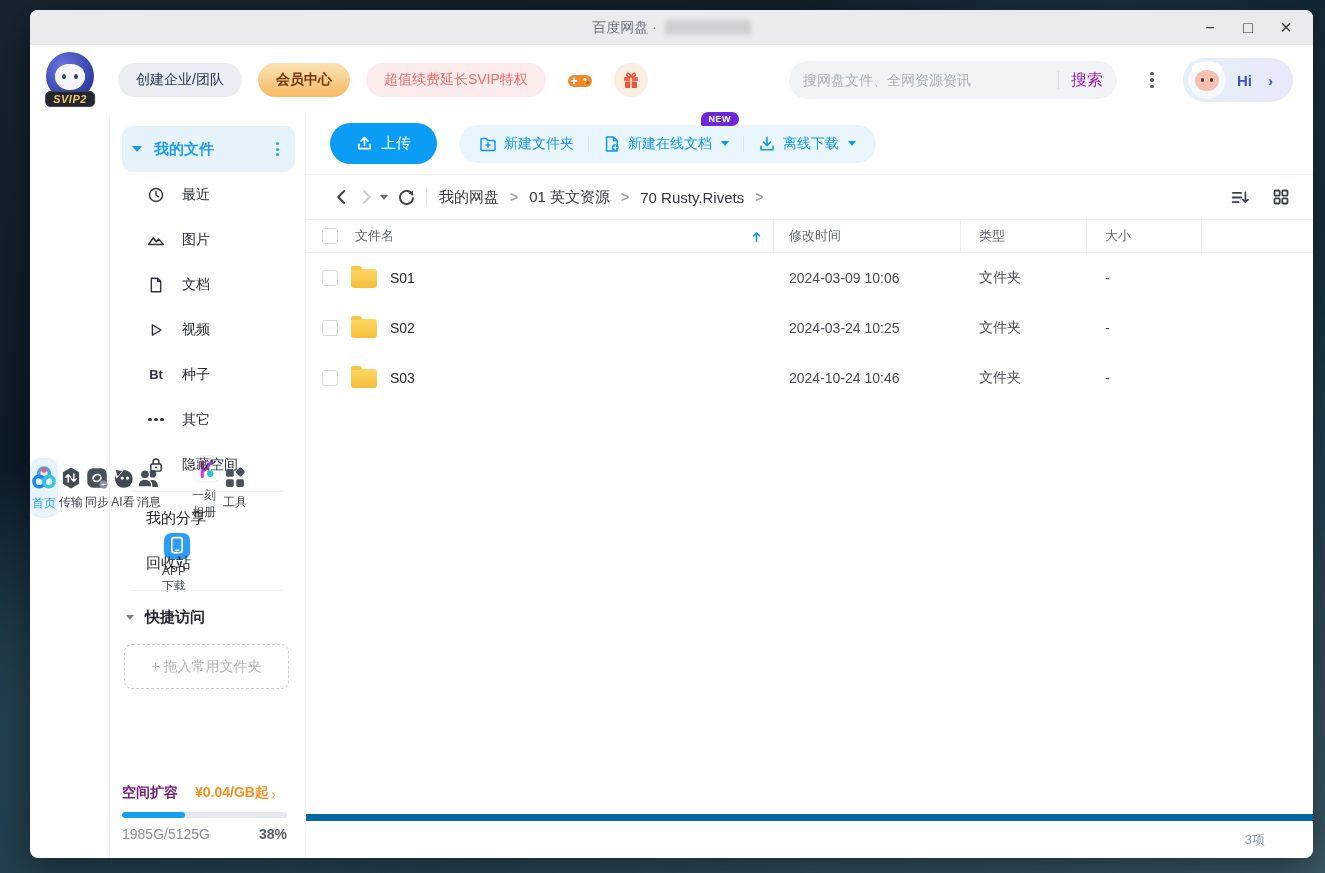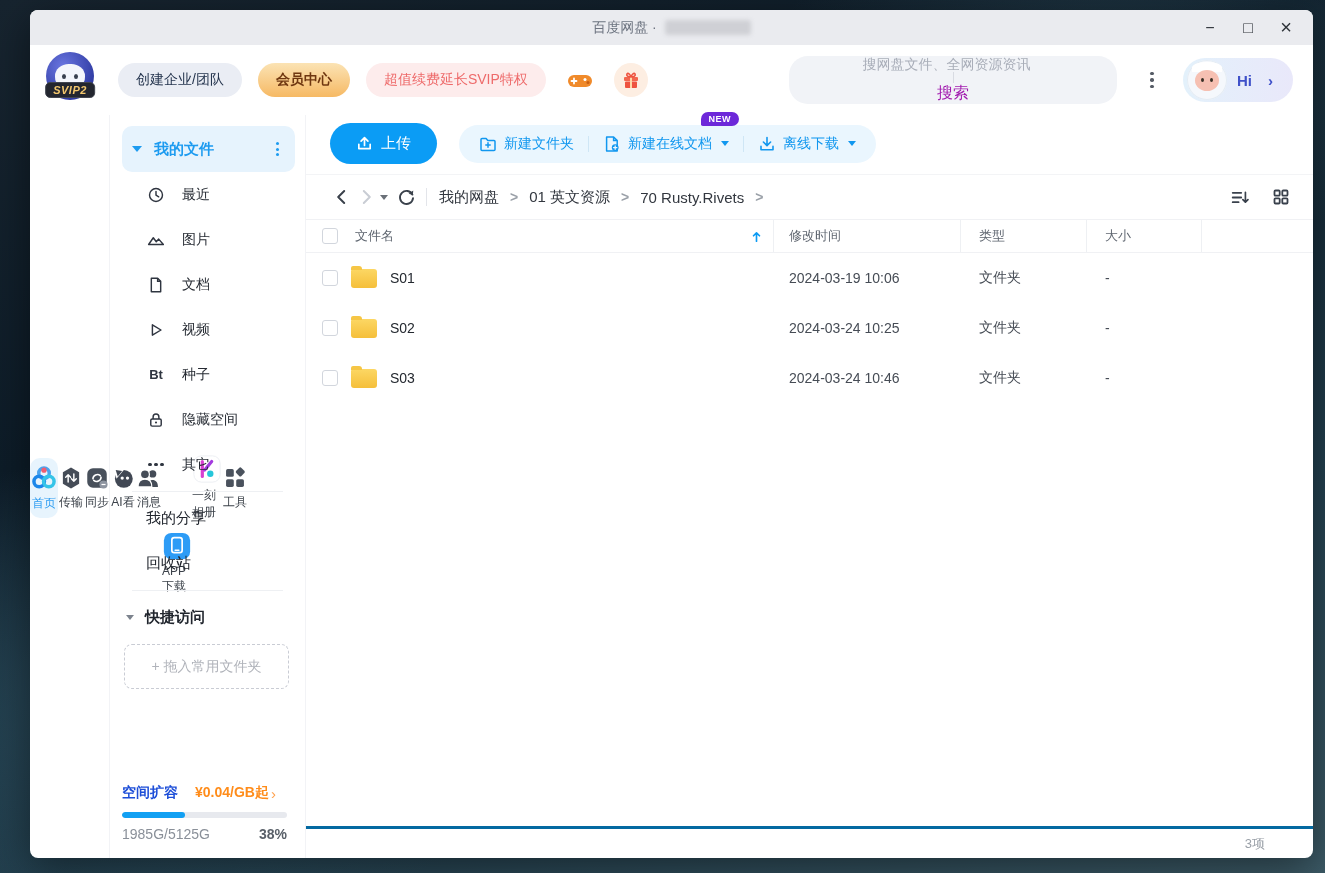--- a/index.html
+++ b/index.html
@@ -24,30 +24,30 @@
   .win-controls { margin-left:auto; display:flex; align-items:center; gap:8px; padding-right:12px; z-index:2; }
   .win-btn { width:30px; height:26px; display:flex; align-items:center; justify-content:center; font-size:16px; color:#2e3339; cursor:default; }
   
   .header { height:70px; background:#fff; display:flex; align-items:center; padding:0 20px 0 8px; flex:0 0 auto; }
   .logo-wrap { position:relative; width:64px; height:60px; display:flex; justify-content:center; }
   .logo-circle { width:48px; height:48px; border-radius:50%; margin-top:2px;
     background:radial-gradient(circle at 35% 30%,#6a76e0,#2e3aa2 75%); position:relative; overflow:hidden; }
   .logo-face { position:absolute; left:9px; top:12px; width:30px; height:26px; background:#f4f6fb; border-radius:46% 46% 50% 50%; }
   .logo-face::before, .logo-face::after { content:""; position:absolute; top:10px; width:4px; height:5px; border-radius:50%; background:#39404e; }
   .logo-face::before { left:7px; } .logo-face::after { right:7px; }
-  .logo-badge { position:absolute; bottom:12px; left:50%; transform:translateX(-50%);
+  .logo-badge { position:absolute; bottom:3px; left:50%; transform:translateX(-50%);
     background:#23262f; border:1px solid #41454f; color:#f3c76d; font-size:11px; font-weight:bold; font-style:italic;
     border-radius:5px; padding:1px 7px; letter-spacing:.5px; }
   .pill { height:34px; border-radius:17px; display:flex; align-items:center; padding:0 18px; font-size:14px; margin-left:16px; cursor:pointer; white-space:nowrap; }
   .pill-team { background:#eaedf4; color:#24344d; }
   .pill-member { background:linear-gradient(180deg,#fbe3b4,#f6b964); color:#6f3710; font-weight:bold; }
   .pill-svip { background:#fdecec; color:#ee6a6a; }
   .hd-icon { margin-left:20px; cursor:pointer; display:flex; align-items:center; justify-content:center; }
   .gift-bg { width:34px; height:34px; border-radius:50%; background:#fdeee2; display:flex; align-items:center; justify-content:center; }
-  .search-box { margin-left:auto; width:328px; height:48px; background:#f1f3f7; border-radius:19px; display:flex; align-items:center; padding:0 14px;flex-direction:column; }
+  .search-box { margin-left:auto; width:328px; height:38px; background:#f1f3f7; border-radius:19px; display:flex; align-items:center; padding:0 14px; }
   .search-input { flex:1; border:none; outline:none; background:transparent; font-size:14px; color:#394150; font-family:inherit; }
   .search-input::placeholder { color:#a9aeb9; }
   .search-divider { width:1px; height:18px; background:#d8dbe2; margin:0 12px; }
   .search-btn { font-size:16px; color:#a21caf; cursor:pointer; white-space:nowrap; }
   .kebab { margin-left:22px; width:26px; height:34px; display:flex; flex-direction:column; align-items:center; justify-content:center; gap:3px; cursor:pointer; }
   .kebab i { width:3.5px; height:3.5px; border-radius:50%; background:#565c66; }
   .avatar-pill { margin-left:18px; width:110px; height:44px; border-radius:22px; display:flex; align-items:center; cursor:pointer;
     background:linear-gradient(90deg,#e3f1fb,#e9e8fa); }
   .avatar-head { width:40px; height:40px; margin-left:4px; border-radius:50%; background:#f5f8fc; position:relative; overflow:hidden; box-shadow:inset 0 0 0 1px #e4ecf4; }
   .avatar-face { position:absolute; left:8px; top:10px; width:24px; height:21px; border-radius:50%; background:#f6c0b2; }
@@ -78,21 +78,21 @@
   .dots3 { display:flex; gap:2.5px; }
   .dots3 i { width:3.5px; height:3.5px; border-radius:50%; background:#2f3540; }
   .side-divider { height:1px; background:#eef0f3; margin:4px 12px 4px 10px; }
   .side-strong { height:45px; display:flex; align-items:center; padding-left:24px; font-size:15px; color:#20252d; cursor:pointer; }
   .quick { height:45px; display:flex; align-items:center; padding-left:4px; cursor:pointer; }
   .tri-sm { width:0; height:0; border-left:4.5px solid transparent; border-right:4.5px solid transparent; border-top:5.5px solid #7c838d; margin-right:11px; }
   .quick .lbl { font-size:15px; color:#20252d; font-weight:bold; }
   .dropzone { margin:4px 6px 0 2px; height:45px; border:1.5px dashed #c9ccd4; border-radius:8px; display:flex; align-items:center; justify-content:center; color:#b0b3ba; font-size:14px; cursor:pointer; }
   .expand-block { position:absolute; left:12px; right:18px; bottom:16px; }
   .expand-row { display:flex; align-items:center; font-size:14px; }
-  .expand-row .name { color:#1d4ed8; font-weight:bold; }
+  .expand-row .name { color:#701a75; font-weight:bold; }
   .expand-row .price { color:#ff8c1a; font-weight:bold; margin-left:17px; }
   .expand-row .arrow { color:#ffa14d; margin-left:2px; font-size:15px; }
   .progress { margin-top:10px; height:6px; border-radius:3px; background:#e7e9ee; overflow:hidden; }
   .progress > div { height:100%; border-radius:3px; background:#12a0f3; }
   .usage-row { margin-top:8px; display:flex; align-items:center; justify-content:space-between; font-size:14px; }
   .usage-row .use { color:#8a9099; }
   .usage-row .pct { color:#596069; font-weight:bold; }
   
   .main { flex:1; position:relative; display:flex; flex-direction:column; min-width:0; }
   .toolbar { display:flex; align-items:center; padding:8px 0 10px 24px; border-bottom:1px solid #f3f4f6; }
@@ -125,21 +125,21 @@
   .rows { flex:1; overflow:hidden; }
   .trow { display:flex; align-items:center; height:50px; cursor:pointer; }
   .td { font-size:14px; color:#464c55; }
   .td.name-cell { width:468px; padding-left:16px; display:flex; align-items:center; color:#23282f; }
   .trow .checkbox { margin-right:13px; }
   .folder-ic { width:26px; height:19px; position:relative; background:linear-gradient(180deg,#fcd764,#f5bf3a); border-radius:2px 3px 3px 3px; margin-right:13px; flex:0 0 auto; }
   .folder-ic::before { content:""; position:absolute; top:-3px; left:0; width:11px; height:4px; border-radius:2px 3px 0 0; background:#f6c645; }
   .td.time-cell { width:187px; padding-left:15px; }
   .td.type-cell { width:126px; padding-left:18px; }
   .td.size-cell { width:115px; padding-left:18px; }
-  .main-footer { height:32px; border-top:3px solid #0369a1; display:flex; align-items:center; justify-content:flex-end; padding-right:48px; font-size:13px; color:#9aa0a8; }
+  .main-footer { height:44px; border-top:7px solid #0369a1; display:flex; align-items:center; justify-content:flex-end; padding-right:48px; font-size:13px; color:#9aa0a8; }
   svg { display:block; }
 </style>
 </head>
 <body>
 
 <div class="window">
 
   <div class="titlebar">
     <div class="title-center">
       <span>百度网盘 ·</span>
@@ -338,37 +338,37 @@
             </svg>
           </span>
         <span class="lbl">视频</span>
       </div>
       <div class="side-item">
         <span class="ic bt-txt">Bt</span>
         <span class="lbl">种子</span>
       </div>
       <div class="side-item">
         <span class="ic">
-            <svg width="18" height="18" viewBox="0 0 20 20">
-              <rect x="4.2" y="8.8" width="11.6" height="8" rx="1.6" fill="none" stroke="#2f3540" stroke-width="1.6"></rect>
-              <path d="M6.8 8.8 V6.6 a3.2 3.2 0 0 1 6.4 0 v2.2" fill="none" stroke="#2f3540" stroke-width="1.6"></path>
-              <circle cx="10" cy="12.8" r="1.2" fill="#2f3540"></circle>
-            </svg>
-          </span>
-        <span class="lbl">隐藏空间</span>
-      </div>
-      <div class="side-item">
-        <span class="ic">
             <span class="dots3">
               <i></i>
               <i></i>
               <i></i>
             </span>
           </span>
         <span class="lbl">其它</span>
+      </div>
+      <div class="side-item">
+        <span class="ic">
+            <svg width="18" height="18" viewBox="0 0 20 20">
+              <rect x="4.2" y="8.8" width="11.6" height="8" rx="1.6" fill="none" stroke="#2f3540" stroke-width="1.6"></rect>
+              <path d="M6.8 8.8 V6.6 a3.2 3.2 0 0 1 6.4 0 v2.2" fill="none" stroke="#2f3540" stroke-width="1.6"></path>
+              <circle cx="10" cy="12.8" r="1.2" fill="#2f3540"></circle>
+            </svg>
+          </span>
+        <span class="lbl">隐藏空间</span>
       </div>
 
       <div class="side-divider"></div>
       <div class="side-strong">我的分享</div>
       <div class="side-strong">回收站</div>
       <div class="side-divider"></div>
 
       <div class="quick">
         <span class="tri-sm"></span>
         <span class="lbl">快捷访问</span>
@@ -508,41 +508,41 @@
         <div class="th col-rest"></div>
       </div>
 
       <div class="rows">
         <div class="trow">
           <div class="td name-cell">
             <span class="checkbox"></span>
             <span class="folder-ic"></span>
             <span>S01</span>
           </div>
-          <div class="td time-cell">2024-03-19 10:06</div>
+          <div class="td time-cell">2024-03-09 10:06</div>
           <div class="td type-cell">文件夹</div>
           <div class="td size-cell">-</div>
         </div>
         <div class="trow">
           <div class="td name-cell">
             <span class="checkbox"></span>
             <span class="folder-ic"></span>
             <span>S02</span>
           </div>
           <div class="td time-cell">2024-03-24 10:25</div>
           <div class="td type-cell">文件夹</div>
           <div class="td size-cell">-</div>
         </div>
         <div class="trow">
           <div class="td name-cell">
             <span class="checkbox"></span>
             <span class="folder-ic"></span>
             <span>S03</span>
           </div>
-          <div class="td time-cell">2024-03-24 10:46</div>
+          <div class="td time-cell">2024-10-24 10:46</div>
           <div class="td type-cell">文件夹</div>
           <div class="td size-cell">-</div>
         </div>
       </div>
 
       <div class="main-footer">
         <span>3项</span>
       </div>
 
     </div>

